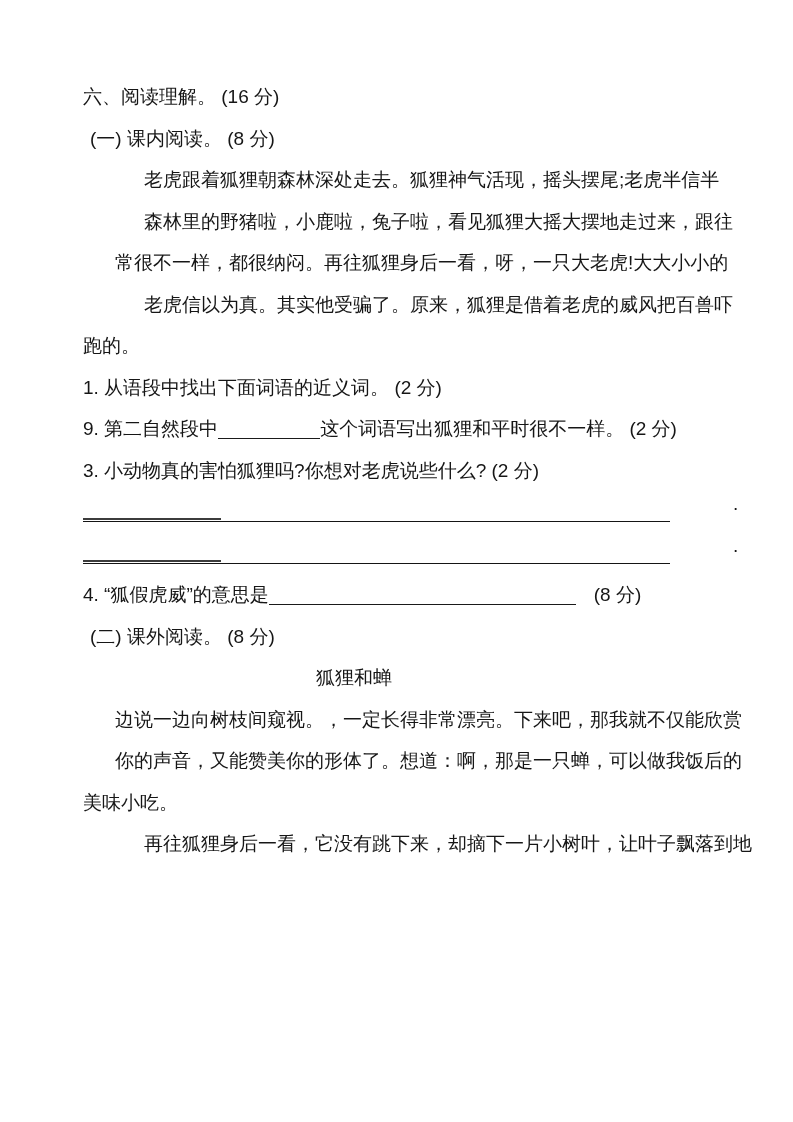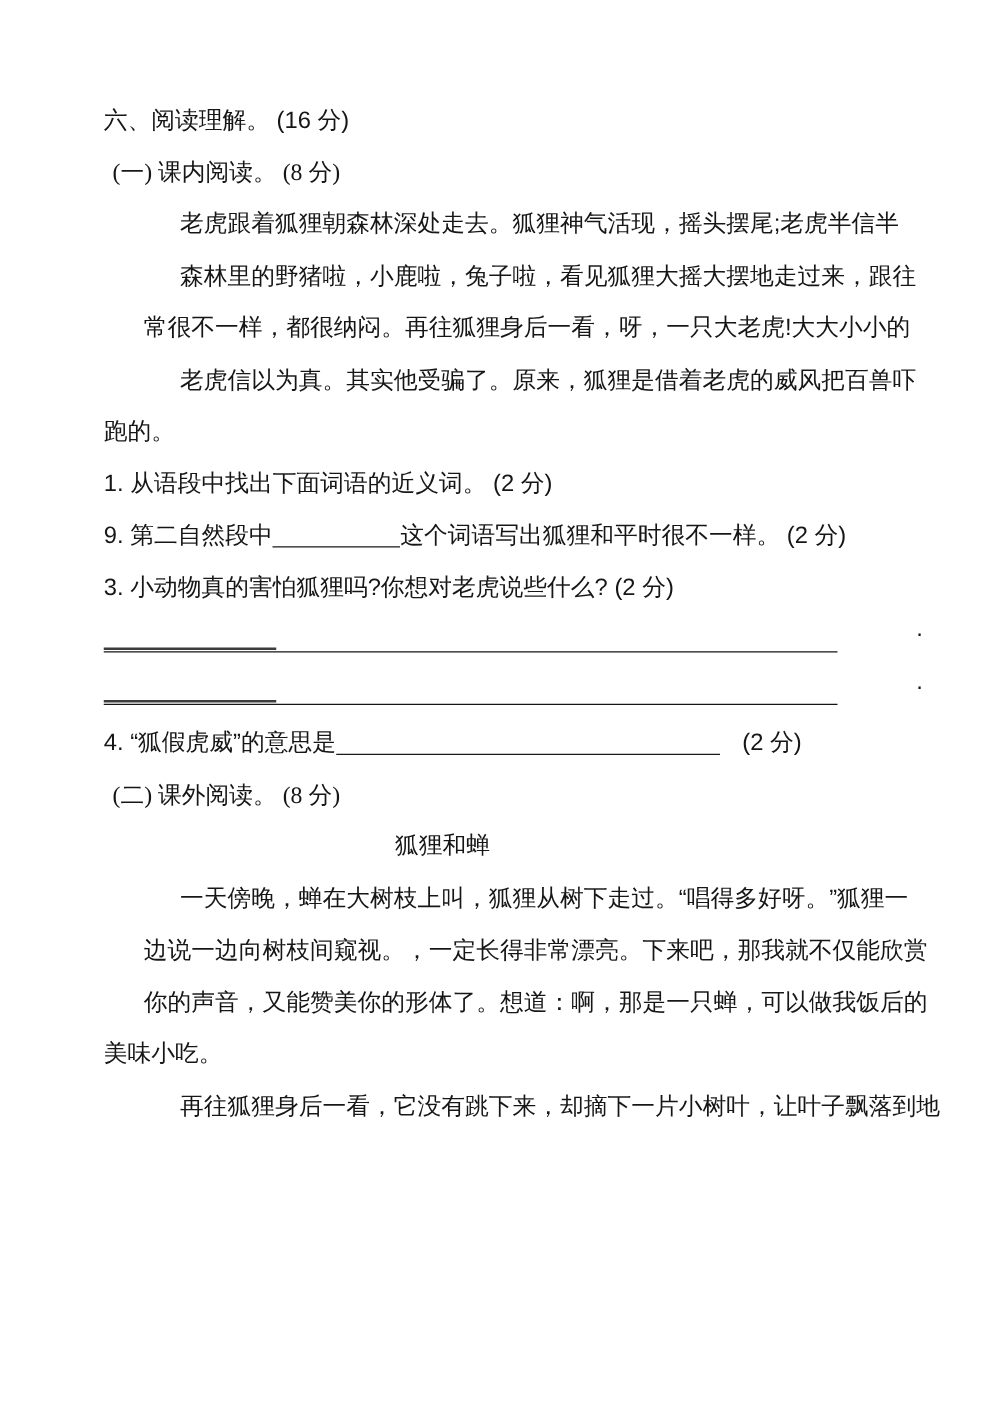--- a/index.html
+++ b/index.html
@@ -17,22 +17,22 @@
   }
   .ln {
     height: 41.5px;
     line-height: 41.5px;
     white-space: nowrap;
   }
   
   .full { text-align: justify; text-align-last: justify; margin-left: 32px; }
   
   .ind { text-indent: 29px; }
-  .heading2 { padding-left: 7px; font-family: Liberation Serif, serif; }
-  .passage-title { text-align: center; padding-right: 90px; font-family: Liberation Mono, monospace; }
+  .heading2 { padding-left: 7px; }
+  .passage-title { text-align: center; padding-right: 90px; }
   
   .blank {
     display: inline-block;
     height: 18px;
     border-bottom: 1.6px solid #1a1a1a;
     vertical-align: -4px;
   }
   .blank-q2 { width: 102px; }
   .blank-q4 { width: 307px; }
   .q4-points { margin-left: 18px; }
@@ -87,26 +87,25 @@
   <div class="ln ansrow">
     <span class="ansline"></span>
     <span class="enddot">.</span>
   </div>
   <div class="ln ansrow">
     <span class="ansline"></span>
     <span class="enddot">.</span>
   </div>
 
   <div class="ln">
-    <span>4. “狐假虎威”的意思是</span><span class="blank blank-q4"></span><span class="q4-points">(2 分)</span>
+    <span>4. “狐假虎威”的意思是</span><span class="blank blank-q4"></span><span class="q4-points">(8 分)</span>
   </div>
 
   <div class="ln heading2">(二) 课外阅读。 (8 分)</div>
 
   <div class="ln passage-title">狐狸和蝉</div>
 
-  <div class="ln full ind">一天傍晚，蝉在大树枝上叫，狐狸从树下走过。“唱得多好呀。”狐狸一</div>
   <div class="ln full">边说一边向树枝间窥视。，一定长得非常漂亮。下来吧，那我就不仅能欣赏</div>
   <div class="ln full">你的声音，又能赞美你的形体了。想道：啊，那是一只蝉，可以做我饭后的</div>
   <div class="ln">美味小吃。</div>
   <div class="ln full ind">再往狐狸身后一看，它没有跳下来，却摘下一片小树叶，让叶子飘落到地</div>
 
 </div>
 
 </body></html>

